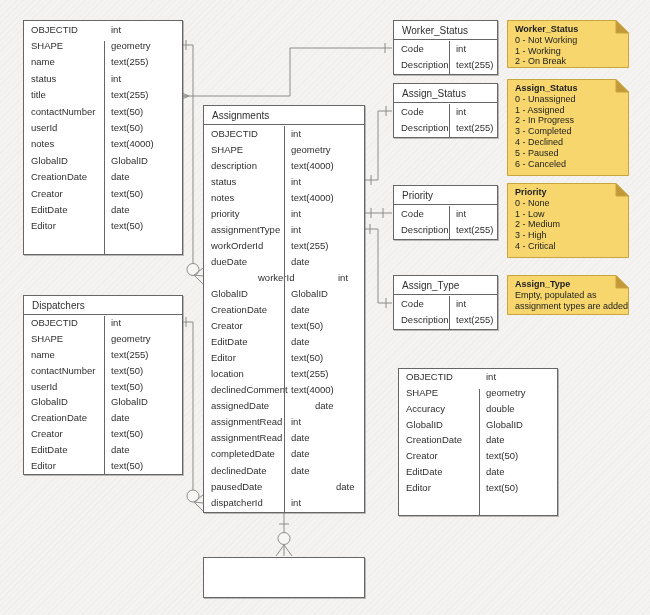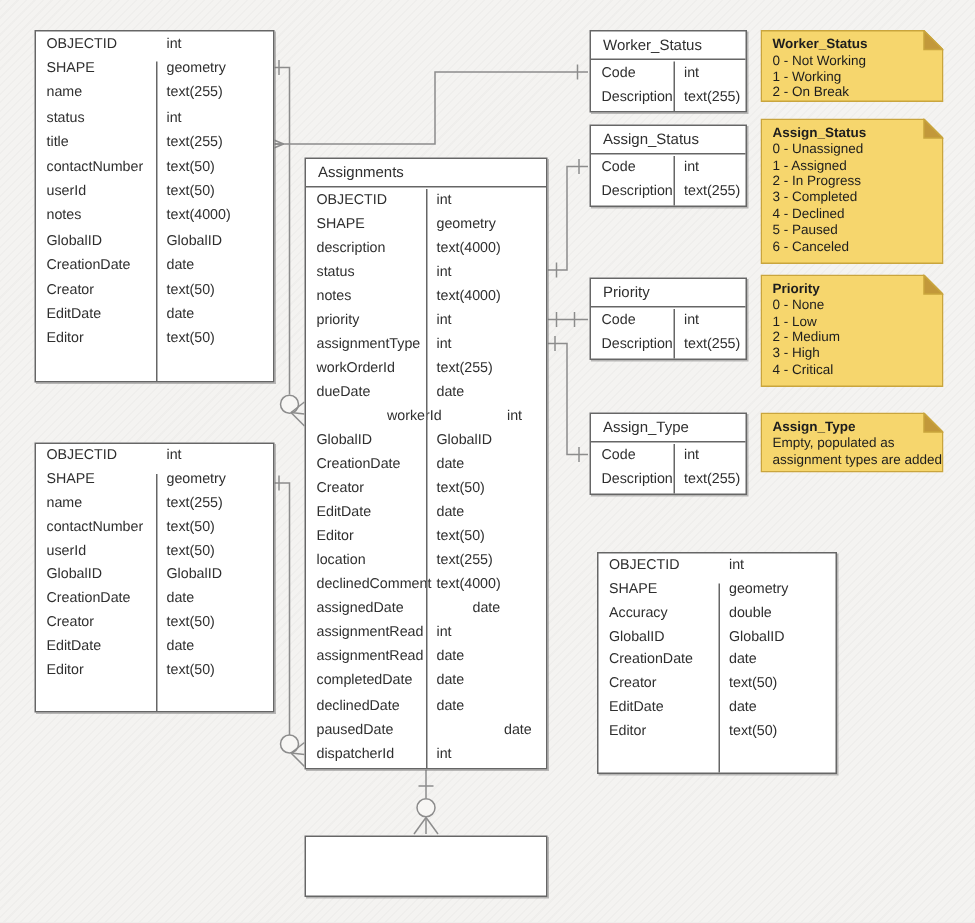--- a/index.html
+++ b/index.html
@@ -131,20 +131,21 @@
           <span class="fname" style="width: 73px;">EditDate</span>
           <span class="ftype">date</span>
         </div>
         <div class="erow" style="height: 16.4px;">
           <span class="fname" style="width: 73px;">Editor</span>
           <span class="ftype">text(50)</span>
         </div>
         <div class="divider" style="left: 80px; top: 20px; height: 213px;"></div>
       </div>
       <div class="etable" style="left: 23px; top: 295px; width: 160px; height: 180px;">
+        <div class="etitle" style="height: 19px;">Dispatchers</div>
         <div class="erow" style="height: 15.8px;">
           <span class="fname" style="width: 73px;">OBJECTID</span>
           <span class="ftype">int</span>
         </div>
         <div class="erow" style="height: 15.8px;">
           <span class="fname" style="width: 73px;">SHAPE</span>
           <span class="ftype">geometry</span>
         </div>
         <div class="erow" style="height: 15.8px;">
           <span class="fname" style="width: 73px;">name</span>

